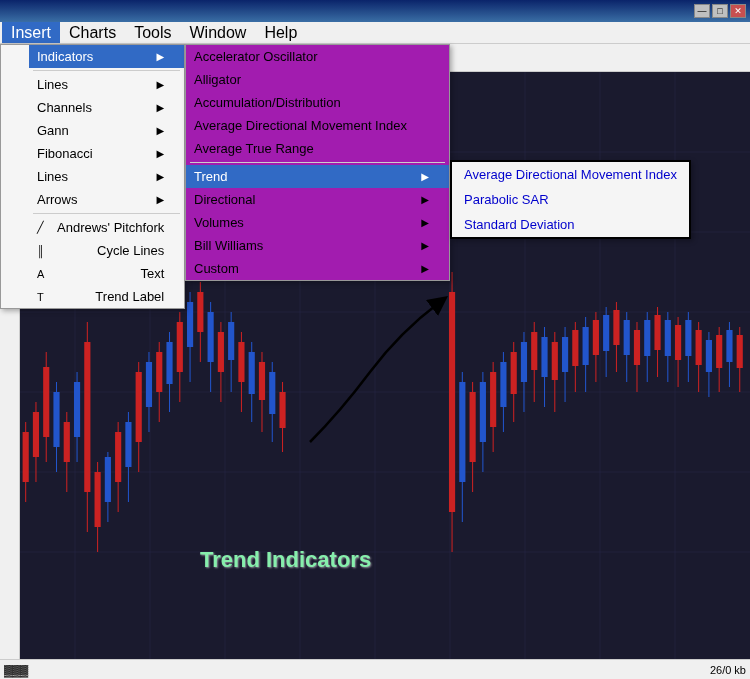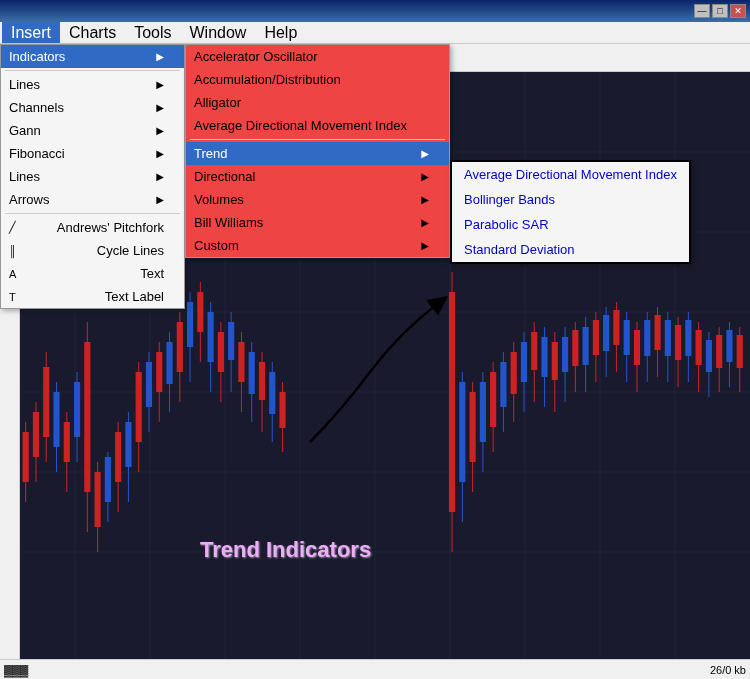--- a/index.html
+++ b/index.html
@@ -140,20 +140,21 @@
 
     
     .menu-l1 {
       position: absolute;
       top: 0;
       left: 0;
       background: #f5f5f5;
       border: 1px solid #999;
       box-shadow: 2px 2px 5px rgba(0,0,0,0.3);
       min-width: 185px;
+      padding-left: 28px;
     }
     .menu-l1-item {
       padding: 4px 20px 4px 8px;
       cursor: pointer;
       display: flex;
       align-items: center;
       justify-content: space-between;
       font-size: 13px;
       white-space: nowrap;
       position: relative;
@@ -165,21 +166,21 @@
     .menu-l1-item.selected { background: #316ac5; color: white; }
     .menu-l1-sep { height: 1px; background: #ccc; margin: 2px 4px; }
     .menu-arrow { font-size: 10px; margin-left: 8px; }
     .menu-icon { width: 16px; margin-right: 4px; font-size: 11px; }
 
     
     .menu-l2 {
       position: absolute;
       top: 0;
       left: 185px;
-      background: #ef4444;
+      background: #a21caf;
       border: 1px solid #999;
       box-shadow: 2px 2px 5px rgba(0,0,0,0.3);
       min-width: 265px;
     }
     .menu-l2-item {
       padding: 4px 20px 4px 8px;
       cursor: pointer;
       display: flex;
       align-items: center;
       justify-content: space-between;
@@ -206,25 +207,25 @@
       padding: 5px 12px;
       cursor: pointer;
       font-size: 13px;
       white-space: nowrap;
       color: #0000cc;
     }
 
     
     .trend-annotation {
       position: absolute;
-      bottom: 96px;
+      bottom: 86px;
       left: 200px;
       font-size: 22px;
       font-weight: bold;
-      color: #f0abfc;
+      color: #86efac;
       text-shadow: 1px 1px 2px rgba(255,255,255,0.5);
       z-index: 10;
     }
 
     
     .arrow-svg {
       position: absolute;
       top: 200px;
       left: 280px;
       z-index: 10;
@@ -472,29 +473,30 @@
     <div class="menu-l1-item">
       <span class="menu-icon">║</span>
       <span>Cycle Lines</span>
     </div>
     <div class="menu-l1-item">
       <span class="menu-icon">A</span>
       <span>Text</span>
     </div>
     <div class="menu-l1-item">
       <span class="menu-icon">T</span>
-      <span>Text Label</span>
+      <span>Trend Label</span>
     </div>
   </div>
 
   <div class="menu-l2">
     <div class="menu-l2-item">Accelerator Oscillator</div>
+    <div class="menu-l2-item">Alligator</div>
     <div class="menu-l2-item">Accumulation/Distribution</div>
-    <div class="menu-l2-item">Alligator</div>
     <div class="menu-l2-item">Average Directional Movement Index</div>
+    <div class="menu-l2-item">Average True Range</div>
     <div style="height:1px;background:#ccc;margin:2px 4px;"></div>
     <div class="menu-l2-item selected">
       <span>Trend</span>
       <span class="menu-arrow">▶</span>
     </div>
     <div class="menu-l2-item">
       <span>Directional</span>
       <span class="menu-arrow">▶</span>
     </div>
     <div class="menu-l2-item">
@@ -506,21 +508,20 @@
       <span class="menu-arrow">▶</span>
     </div>
     <div class="menu-l2-item">
       <span>Custom</span>
       <span class="menu-arrow">▶</span>
     </div>
   </div>
 
   <div class="menu-l3">
     <div class="menu-l3-item">Average Directional Movement Index</div>
-    <div class="menu-l3-item">Bollinger Bands</div>
     <div class="menu-l3-item">Parabolic SAR</div>
     <div class="menu-l3-item">Standard Deviation</div>
   </div>
 
 </div>
 
 <div class="status-bar">
   <span>▓▓▓</span>
   <div class="status-bar-spacer"></div>
   <span>26/0 kb</span>

